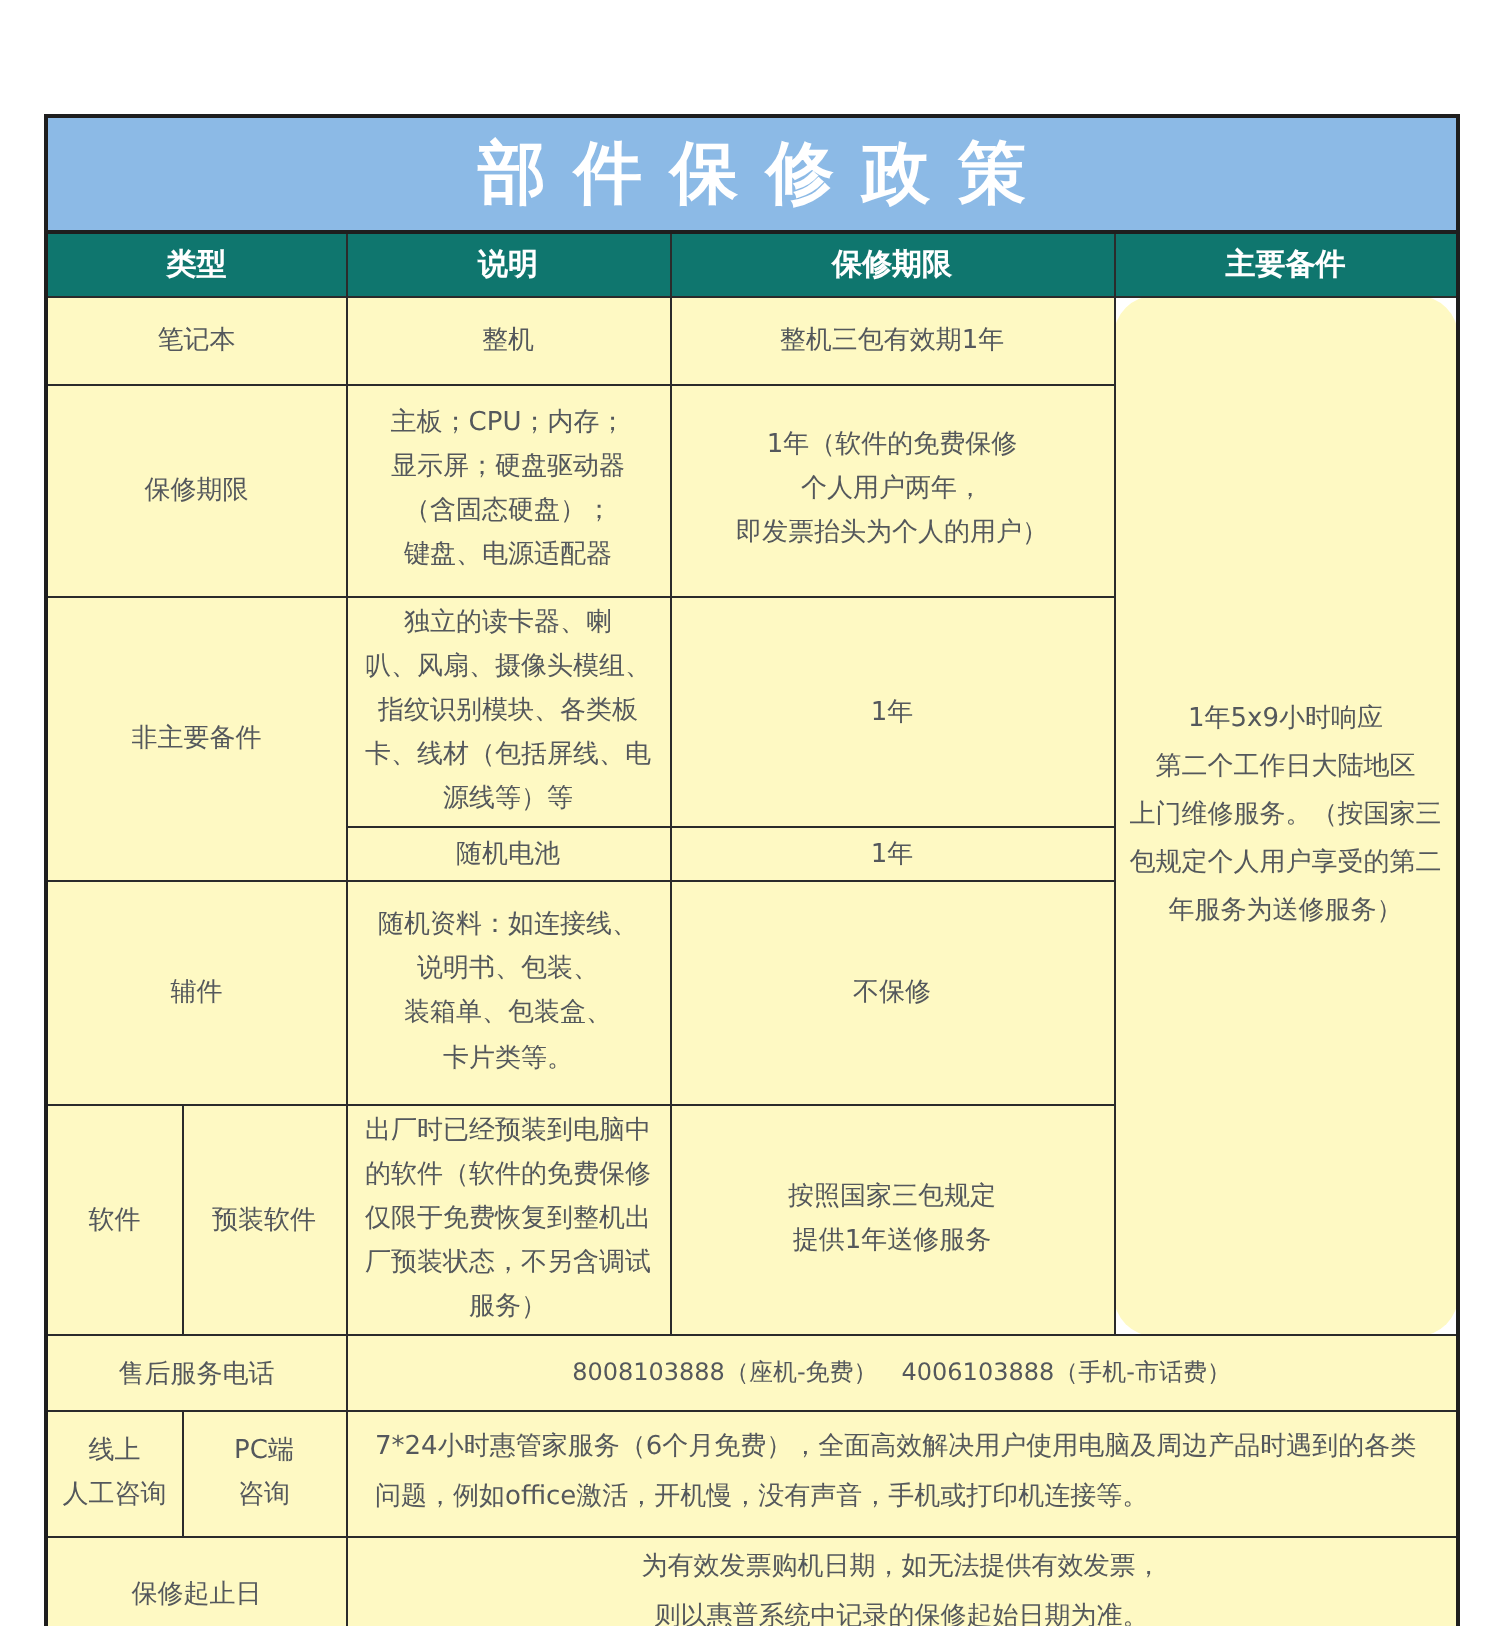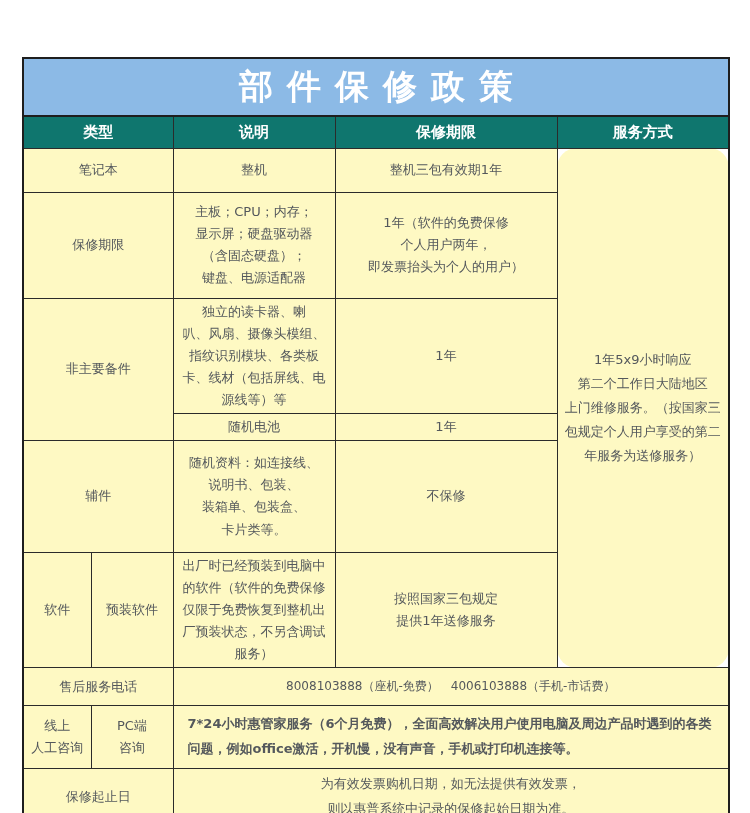--- a/index.html
+++ b/index.html
@@ -30,21 +30,21 @@
   tr.r1{height:44px;}
   tr.r2{height:106px;}
   tr.r3{height:95px;}
   tr.r4{height:27px;}
   tr.r5{height:112px;}
   tr.r6{height:110px;}
   tr.r7{height:38px;}
   tr.r7 td.val{font-size:12px;}
   tr.r8{height:54px;margin-left:36px;}
   tr.r8 td.paragraph{
-    text-align:left;padding:6px 14px;line-height:1.9;font-size:13px;font-weight:bold;
+    text-align:left;padding:6px 14px;line-height:1.9;font-size:13px;
   }
   tr.r9{height:58px;}
   tr.r9 td.val{line-height:1.9;}
 </style>
 </head>
 <body>
 
 <div class="table-wrap">
   <table>
     <colgroup>
@@ -57,21 +57,21 @@
 
     <tbody>
         <tr class="title-row">
       <td colspan="5">部件保修政策</td>
     </tr>
 
     <tr class="head-row">
       <td colspan="2">类型</td>
       <td>说明</td>
       <td>保修期限</td>
-      <td>服务方式</td>
+      <td>主要备件</td>
     </tr>
 
     <tr class="r1">
       <td colspan="2">笔记本</td>
       <td>整机</td>
       <td>整机三包有效期1年</td>
       <td rowspan="6" class="pre service-cell">1年5x9小时响应
 第二个工作日大陆地区
 上门维修服务。（按国家三
 包规定个人用户享受的第二

